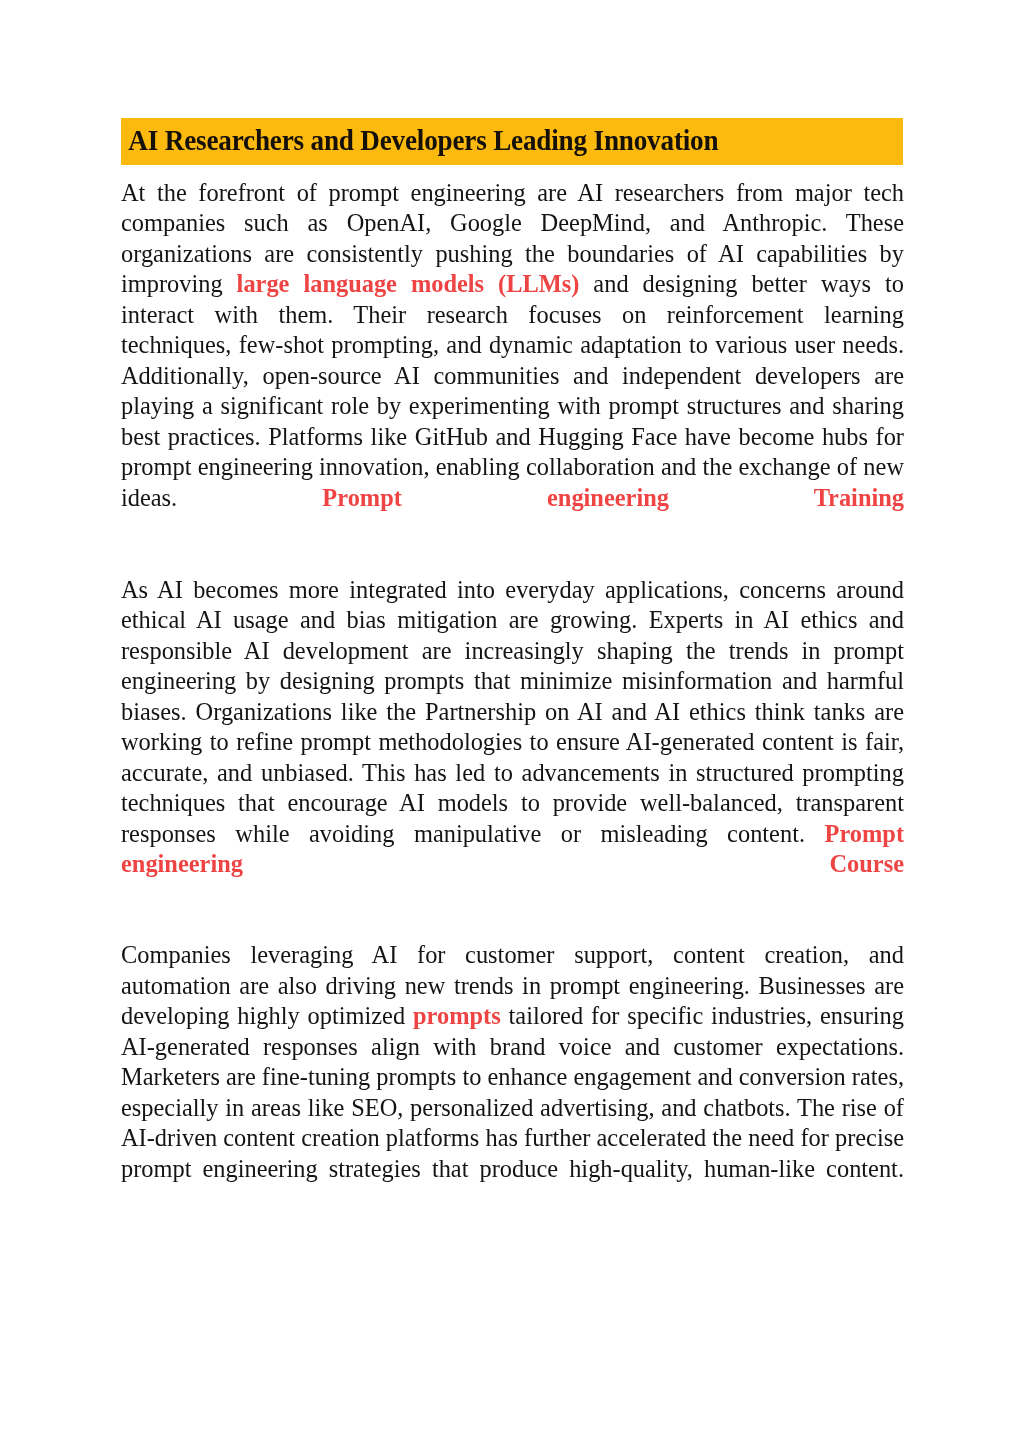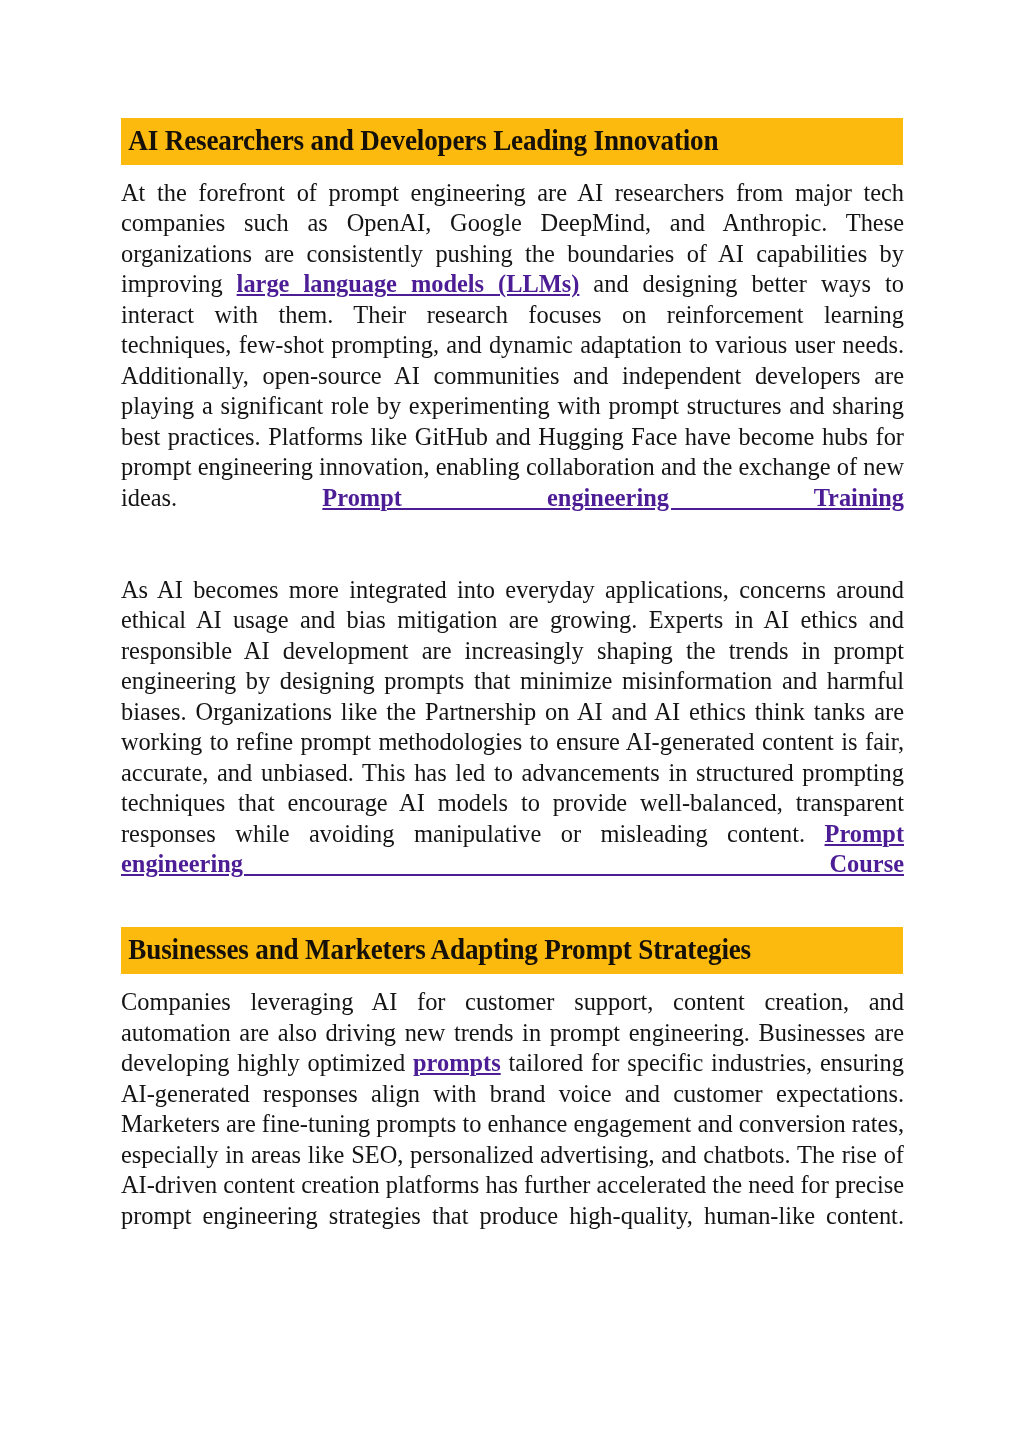--- a/index.html
+++ b/index.html
@@ -61,23 +61,22 @@
     padding: 0;
     hyphens: none;
   }
 
   .p-first { margin-top: 13px; }
 
   .spacer-after-p1 { height: 18px; }
   .spacer-after-p2 { height: 17px; }
 
   .link {
-    color: #4c1d95;
+    color: #ef4444;
     font-weight: bold;
-    text-decoration: underline;
     text-decoration-thickness: 2px;
     text-underline-offset: 2px;
     cursor: pointer;
   }
 
   
   .body-par::after {
     content: "";
     display: inline-block;
     width: 100%;
@@ -95,20 +94,17 @@
 
     <p class="body-par p-first"><span>At the forefront of prompt engineering are AI researchers from major tech companies such as OpenAI, Google DeepMind, and Anthropic. These organizations are consistently pushing the boundaries of AI capabilities by improving </span><a class="link">large language models (LLMs)</a><span> and designing better ways to interact with them. Their research focuses on reinforcement learning techniques, few-shot prompting, and dynamic adaptation to various user needs. Additionally, open-source AI communities and independent developers are playing a significant role by experimenting with prompt structures and sharing best practices. Platforms like GitHub and Hugging Face have become hubs for prompt engineering innovation, enabling collaboration and the exchange of new ideas. </span><a class="link">Prompt engineering Training</a></p>
 
     <div class="spacer-after-p1"></div>
 
 
     <p class="body-par p-first"><span>As AI becomes more integrated into everyday applications, concerns around ethical AI usage and bias mitigation are growing. Experts in AI ethics and responsible AI development are increasingly shaping the trends in prompt engineering by designing prompts that minimize misinformation and harmful biases. Organizations like the Partnership on AI and AI ethics think tanks are working to refine prompt methodologies to ensure AI-generated content is fair, accurate, and unbiased. This has led to advancements in structured prompting techniques that encourage AI models to provide well-balanced, transparent responses while avoiding manipulative or misleading content. </span><a class="link">Prompt engineering Course</a><span></span></p>
 
     <div class="spacer-after-p2"></div>
 
-    <div class="heading-wrap">
-      <h2 class="section-heading">Businesses and Marketers Adapting Prompt Strategies</h2>
-    </div>
 
     <p class="body-par p-first"><span>Companies leveraging AI for customer support, content creation, and automation are also driving new trends in prompt engineering. Businesses are developing highly optimized </span><a class="link">prompts</a><span> tailored for specific industries, ensuring AI-generated responses align with brand voice and customer expectations. Marketers are fine-tuning prompts to enhance engagement and conversion rates, especially in areas like SEO, personalized advertising, and chatbots. The rise of AI-driven content creation platforms has further accelerated the need for precise prompt engineering strategies that produce high-quality, human-like content.</span></p>
 
   </div>
 </div>
 
 </body></html>

